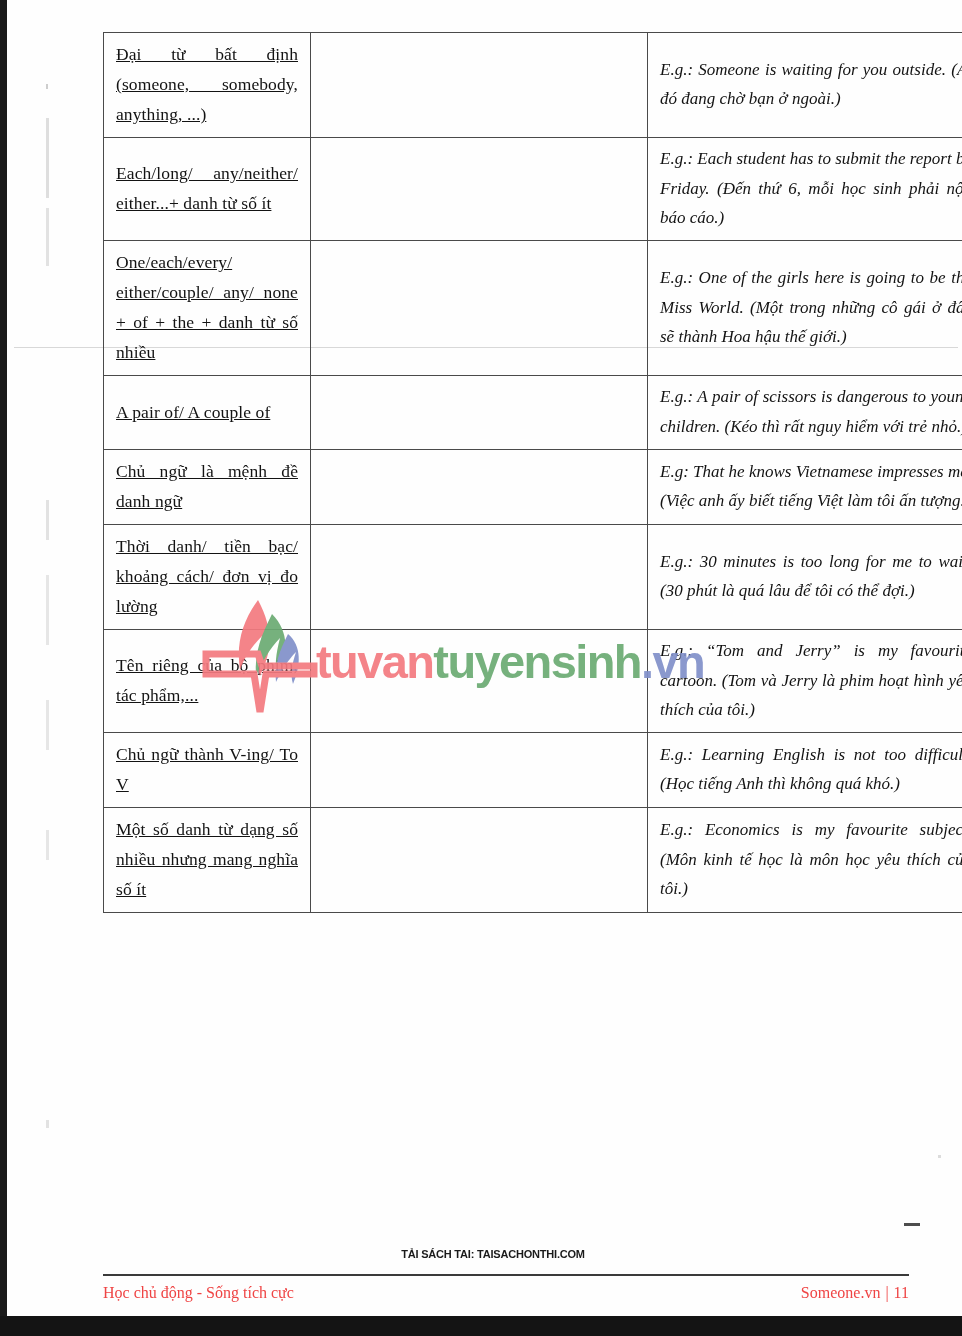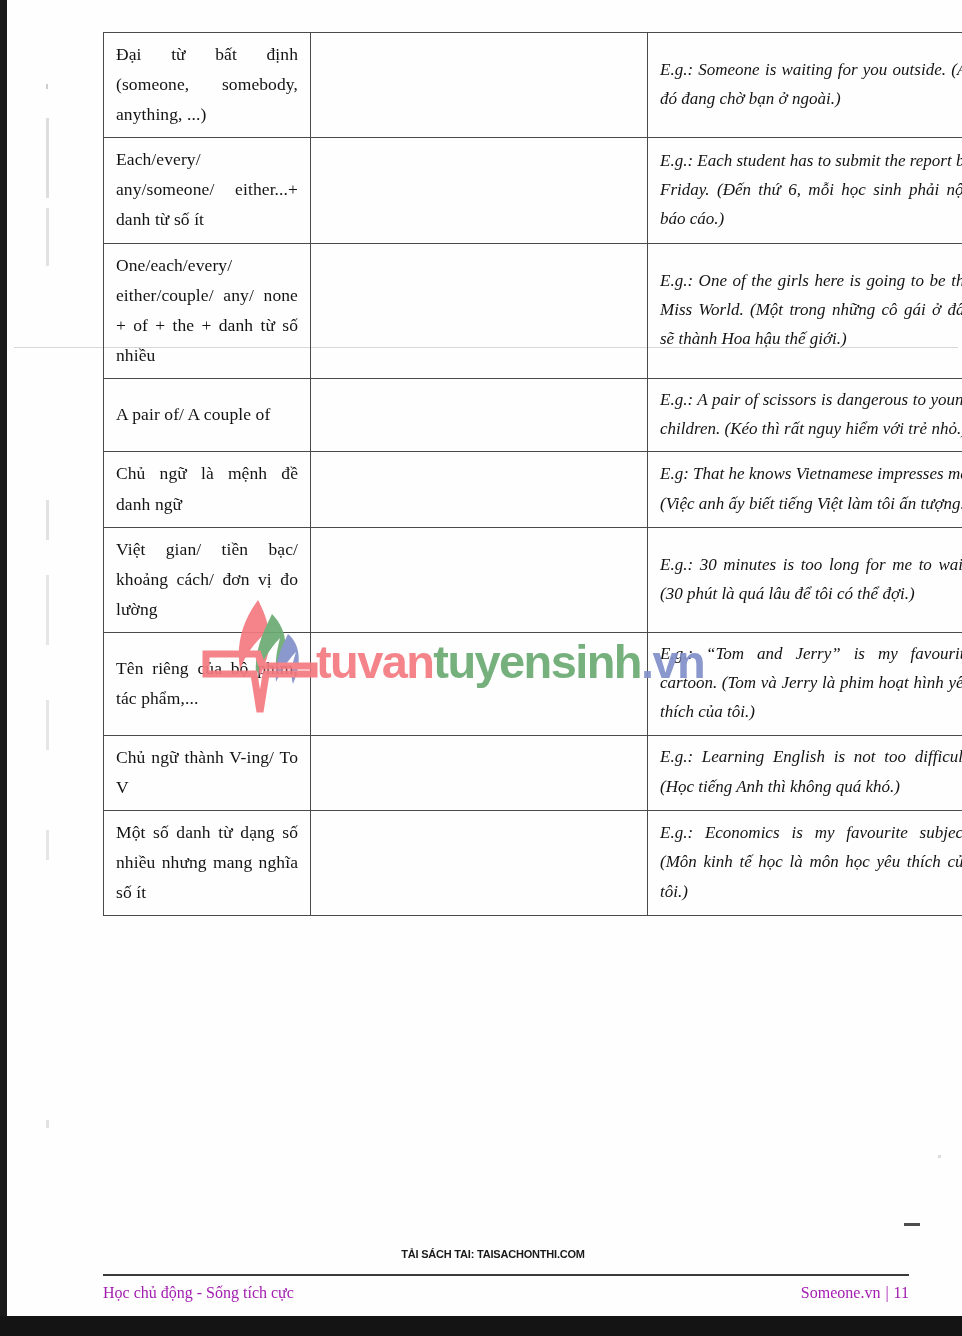--- a/index.html
+++ b/index.html
@@ -64,20 +64,21 @@
     background: transparent;
   }
   td.col-rule {
     width: 182px;
     font-size: 17.5px;
     line-height: 1.72;
     text-align: justify;
     text-align-last: left;
     color: #131313;
     letter-spacing: .1px;
+    text-decoration: underline;
   }
   td.col-mid {
     width: 312px;
   }
   td.col-example {
     width: 312px;
     font-style: italic;
     font-size: 17px;
     line-height: 1.72;
     text-align: justify;
@@ -128,21 +129,21 @@
     left: 103px;
     top: 1274px;
     width: 806px;
     height: 2px;
     background: #3a3a3a;
   }
   .footer-row {
     position: absolute;
     top: 1284px;
     font-size: 16px;
-    color: #a21caf;
+    color: #ef4444;
     font-family: "Liberation Serif", "DejaVu Serif", serif;
   }
   #footer-left  { left: 103px; }
   #footer-right { right: 53px; }
   #footer-right .sep { padding: 0 5px; }
 </style>
 </head>
 <body>
 
 <div id="page">
@@ -165,21 +166,21 @@
   <table id="grammar-table">
     <tbody>
 
       <tr>
         <td class="col-rule">Đại từ bất định (someone, somebody, anything, ...)</td>
         <td class="col-mid"></td>
         <td class="col-example">E.g.: Someone is waiting for you outside. (Ai đó đang chờ bạn ở ngoài.)</td>
       </tr>
 
       <tr>
-        <td class="col-rule">Each/every/ any/someone/ either...+ danh từ số ít</td>
+        <td class="col-rule">Each/long/ any/neither/ either...+ danh từ số ít</td>
         <td class="col-mid"></td>
         <td class="col-example">E.g.: Each student has to submit the report by Friday. (Đến thứ 6, mỗi học sinh phải nộp báo cáo.)</td>
       </tr>
 
       <tr>
         <td class="col-rule">One/each/every/ either/couple/ any/ none + of + the + danh từ số nhiều</td>
         <td class="col-mid"></td>
         <td class="col-example">E.g.: One of the girls here is going to be the Miss World. (Một trong những cô gái ở đây sẽ thành Hoa hậu thế giới.)</td>
       </tr>
 
@@ -189,21 +190,21 @@
         <td class="col-example">E.g.: A pair of scissors is dangerous to young children. (Kéo thì rất nguy hiểm với trẻ nhỏ.)</td>
       </tr>
 
       <tr>
         <td class="col-rule">Chủ ngữ là mệnh đề danh ngữ</td>
         <td class="col-mid"></td>
         <td class="col-example">E.g: That he knows Vietnamese impresses me. (Việc anh ấy biết tiếng Việt làm tôi ấn tượng.)</td>
       </tr>
 
       <tr>
-        <td class="col-rule">Việt gian/ tiền bạc/ khoảng cách/ đơn vị đo lường</td>
+        <td class="col-rule">Thời danh/ tiền bạc/ khoảng cách/ đơn vị đo lường</td>
         <td class="col-mid"></td>
         <td class="col-example">E.g.: 30 minutes is too long for me to wait. (30 phút là quá lâu để tôi có thể đợi.)</td>
       </tr>
 
       <tr>
         <td class="col-rule">Tên riêng của bộ phim, tác phẩm,...</td>
         <td class="col-mid"></td>
         <td class="col-example">E.g.: “Tom and Jerry” is my favourite cartoon. (Tom và Jerry là phim hoạt hình yêu thích của tôi.)</td>
       </tr>
 

